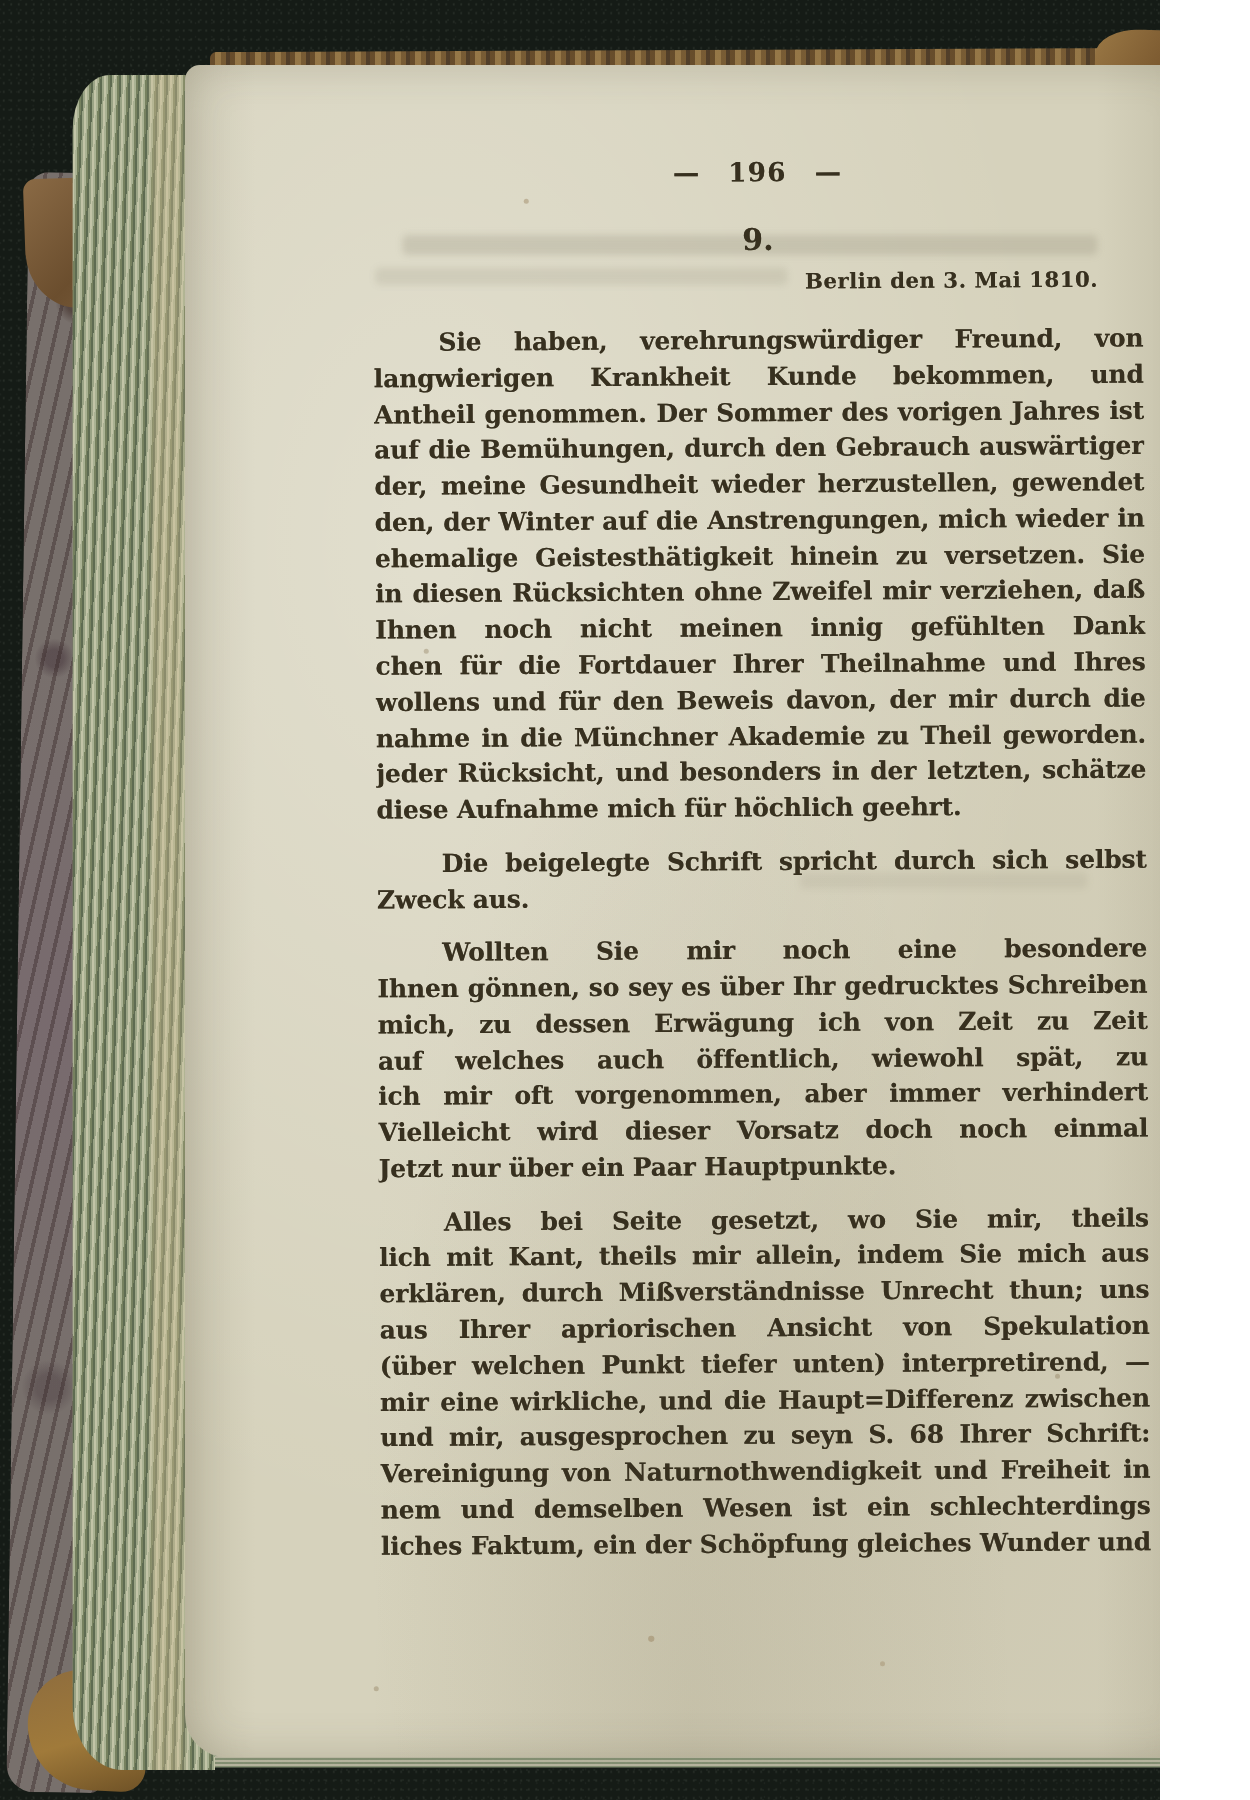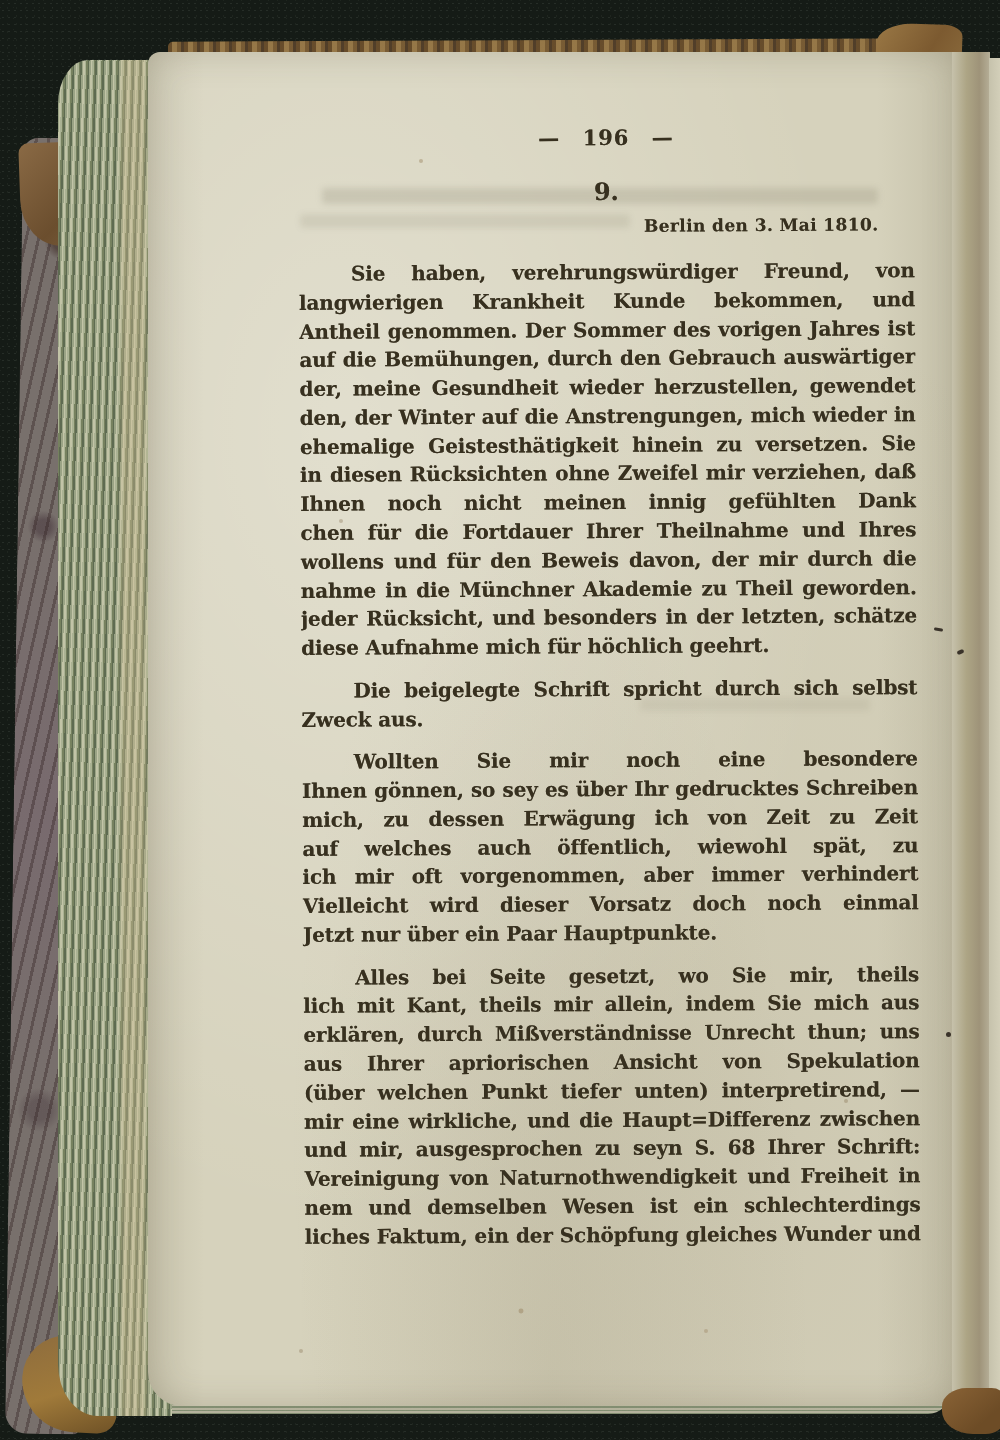--- a/index.html
+++ b/index.html
@@ -3,21 +3,21 @@
 <meta charset="utf-8">
 <style>
   html, body { margin: 0; padding: 0; }
   body {
     width: 1000px; height: 1440px;
     font-family: "DejaVu Serif", serif;
     overflow: hidden;
   }
   .scene {
     position: relative;
-    width: 1000px; height: 1440px;
+    width: 928px; height: 1440px;
     background-color: #151b16;
     background-image:
       radial-gradient(circle, rgba(190,205,185,.10) 0 .7px, transparent 1.1px),
       radial-gradient(circle, rgba(150,170,150,.07) 0 .6px, transparent 1px),
       radial-gradient(circle, rgba(210,220,200,.05) 0 .5px, transparent .9px);
     background-size: 6px 7px, 9px 8px, 13px 11px;
     background-position: 0 0, 3px 4px, 7px 2px;
     overflow: hidden;
   }
 

